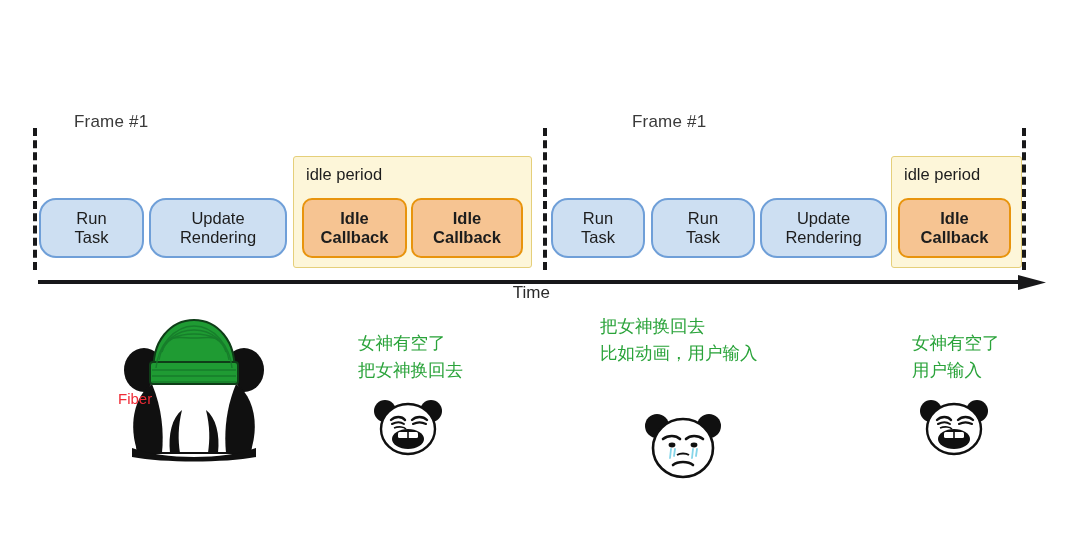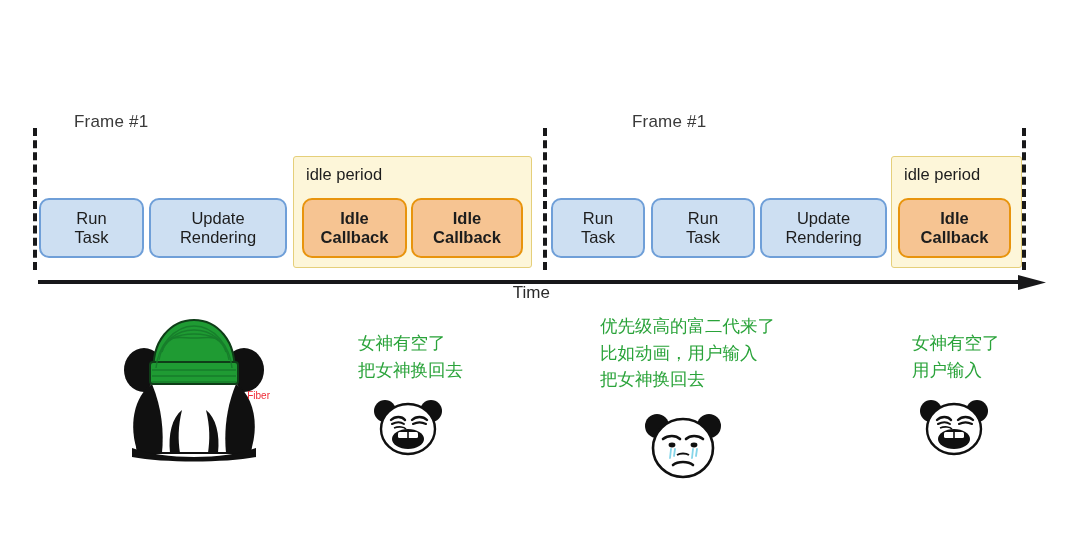--- a/index.html
+++ b/index.html
@@ -35,21 +35,21 @@
     width: 0;
     border-left: 4px dashed #18181a;
     top: 128px;
     height: 142px;
   }
 
   
   .task-box {
     position: absolute;
     box-sizing: border-box;
-    border-radius: 10px;
+    border-radius: 17px;
     display: flex;
     flex-direction: column;
     align-items: center;
     justify-content: center;
     line-height: 1.16;
     font-size: 16.5px;
     color: #1d1d1d;
     text-align: center;
   }
   .task-box .l2 { display: block; }
@@ -109,22 +109,22 @@
     font-family: "Liberation Sans", "DejaVu Sans", sans-serif;
   }
 
   
   .panda-head { position: absolute; }
   #panda-fiber { position: absolute; left: 118px; top: 318px; width: 152px; height: 145px; }
   #fiber-text {
     position: absolute;
     left: 0; top: 0;
     width: 152px;
-    text-align: right;
-    font-size: 10px;
+    text-align: left;
+    font-size: 15px;
     color: #ef2b36;
     pointer-events: none;
   }
 </style>
 </head>
 <body>
 
 <div id="stage">
 
   <div class="frame-label" style="left:74px; top:112px;">Frame #1</div>
@@ -274,23 +274,22 @@
       <path d="M22 30 C27 28 32 29 34 31" stroke="#101010" stroke-width="1.6" fill="none"></path>
     </svg>
   </div>
 
   <div class="note" style="left:358px; top:330px;">
     <div>女神有空了</div>
     <div>把女神换回去</div>
   </div>
 
   <div class="note" style="left:600px; top:313px;">
-    <div>优先级高的富二代来了</div>
+    <div>把女神换回去</div>
     <div>比如动画，用户输入</div>
-    <div>把女神换回去</div>
   </div>
 
   <div class="note" style="left:912px; top:330px;">
     <div>女神有空了</div>
     <div>用户输入</div>
   </div>
 
 </div>
 
 </body></html>

